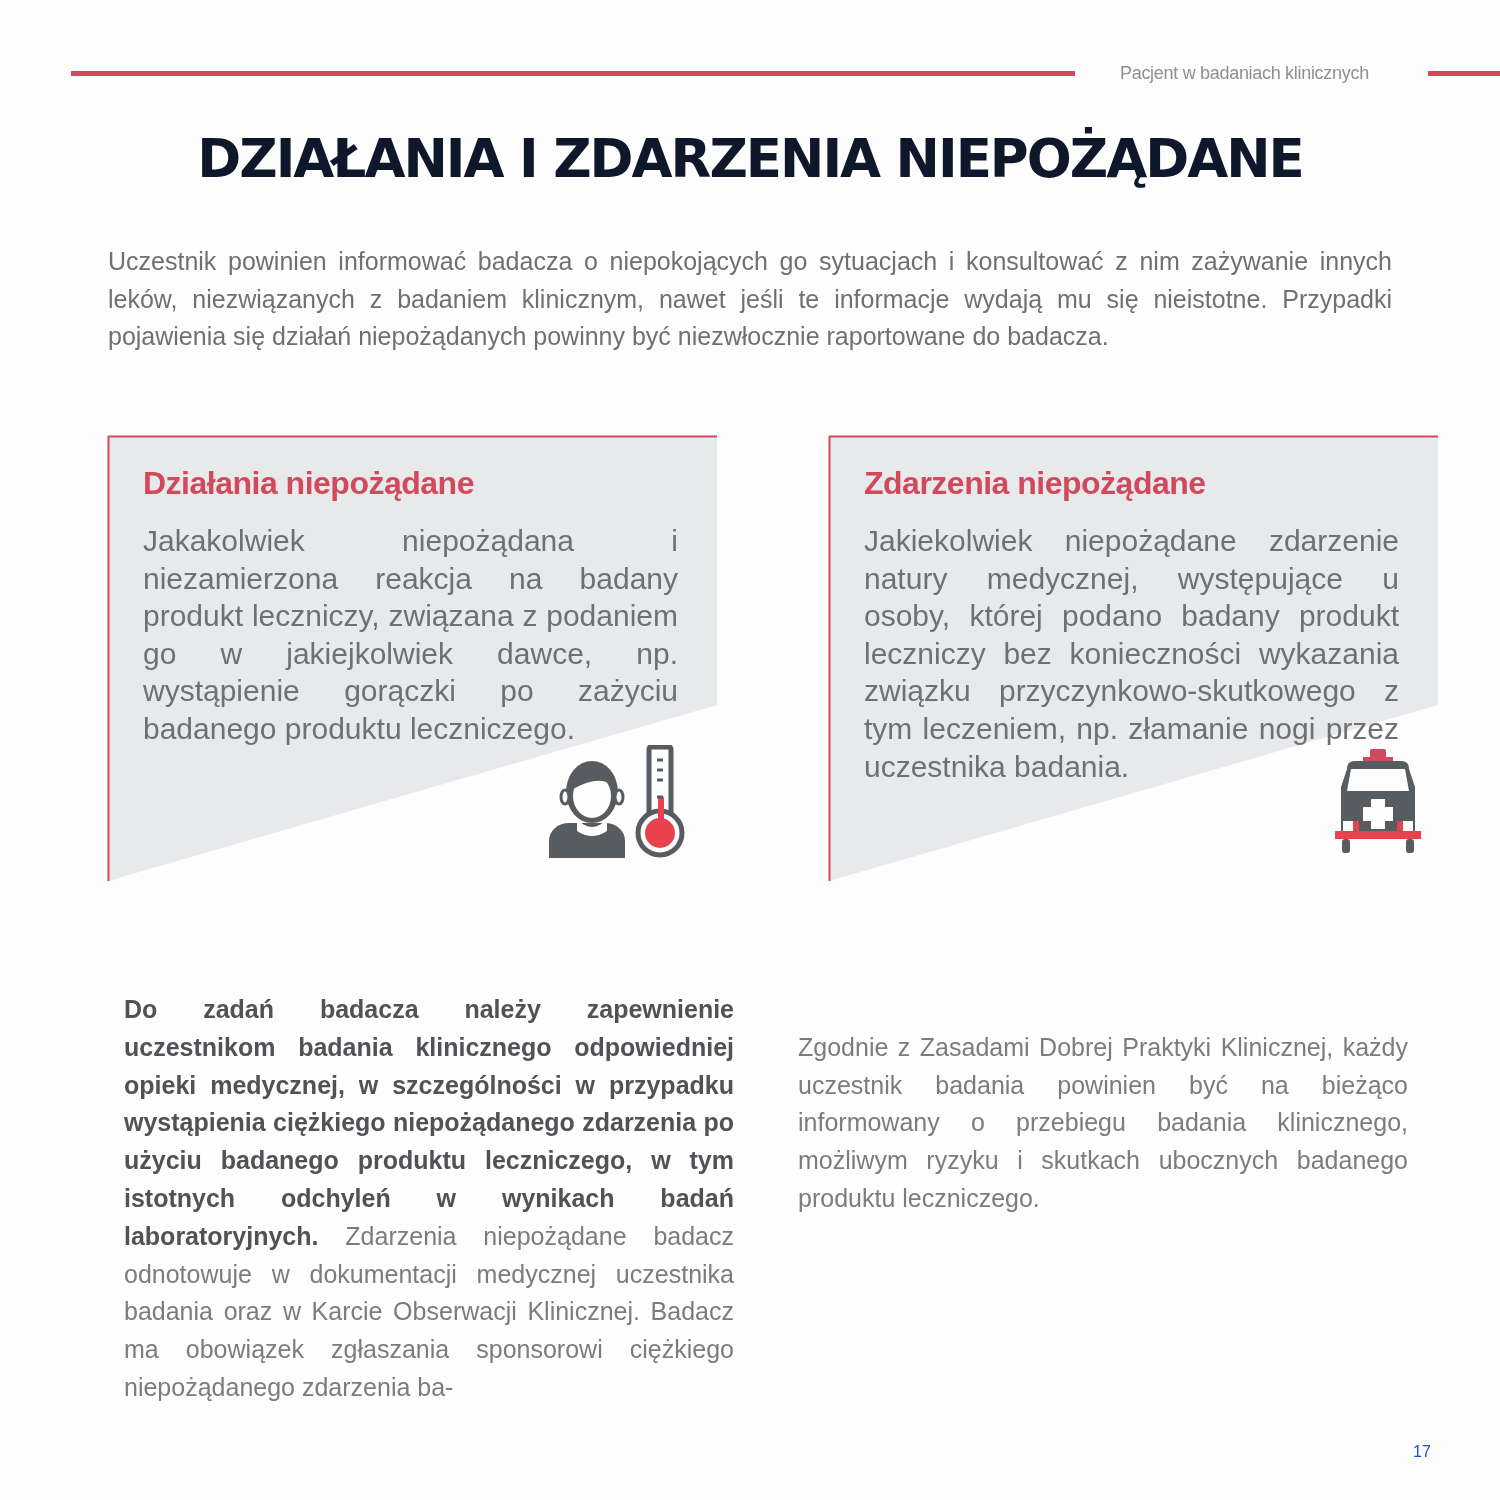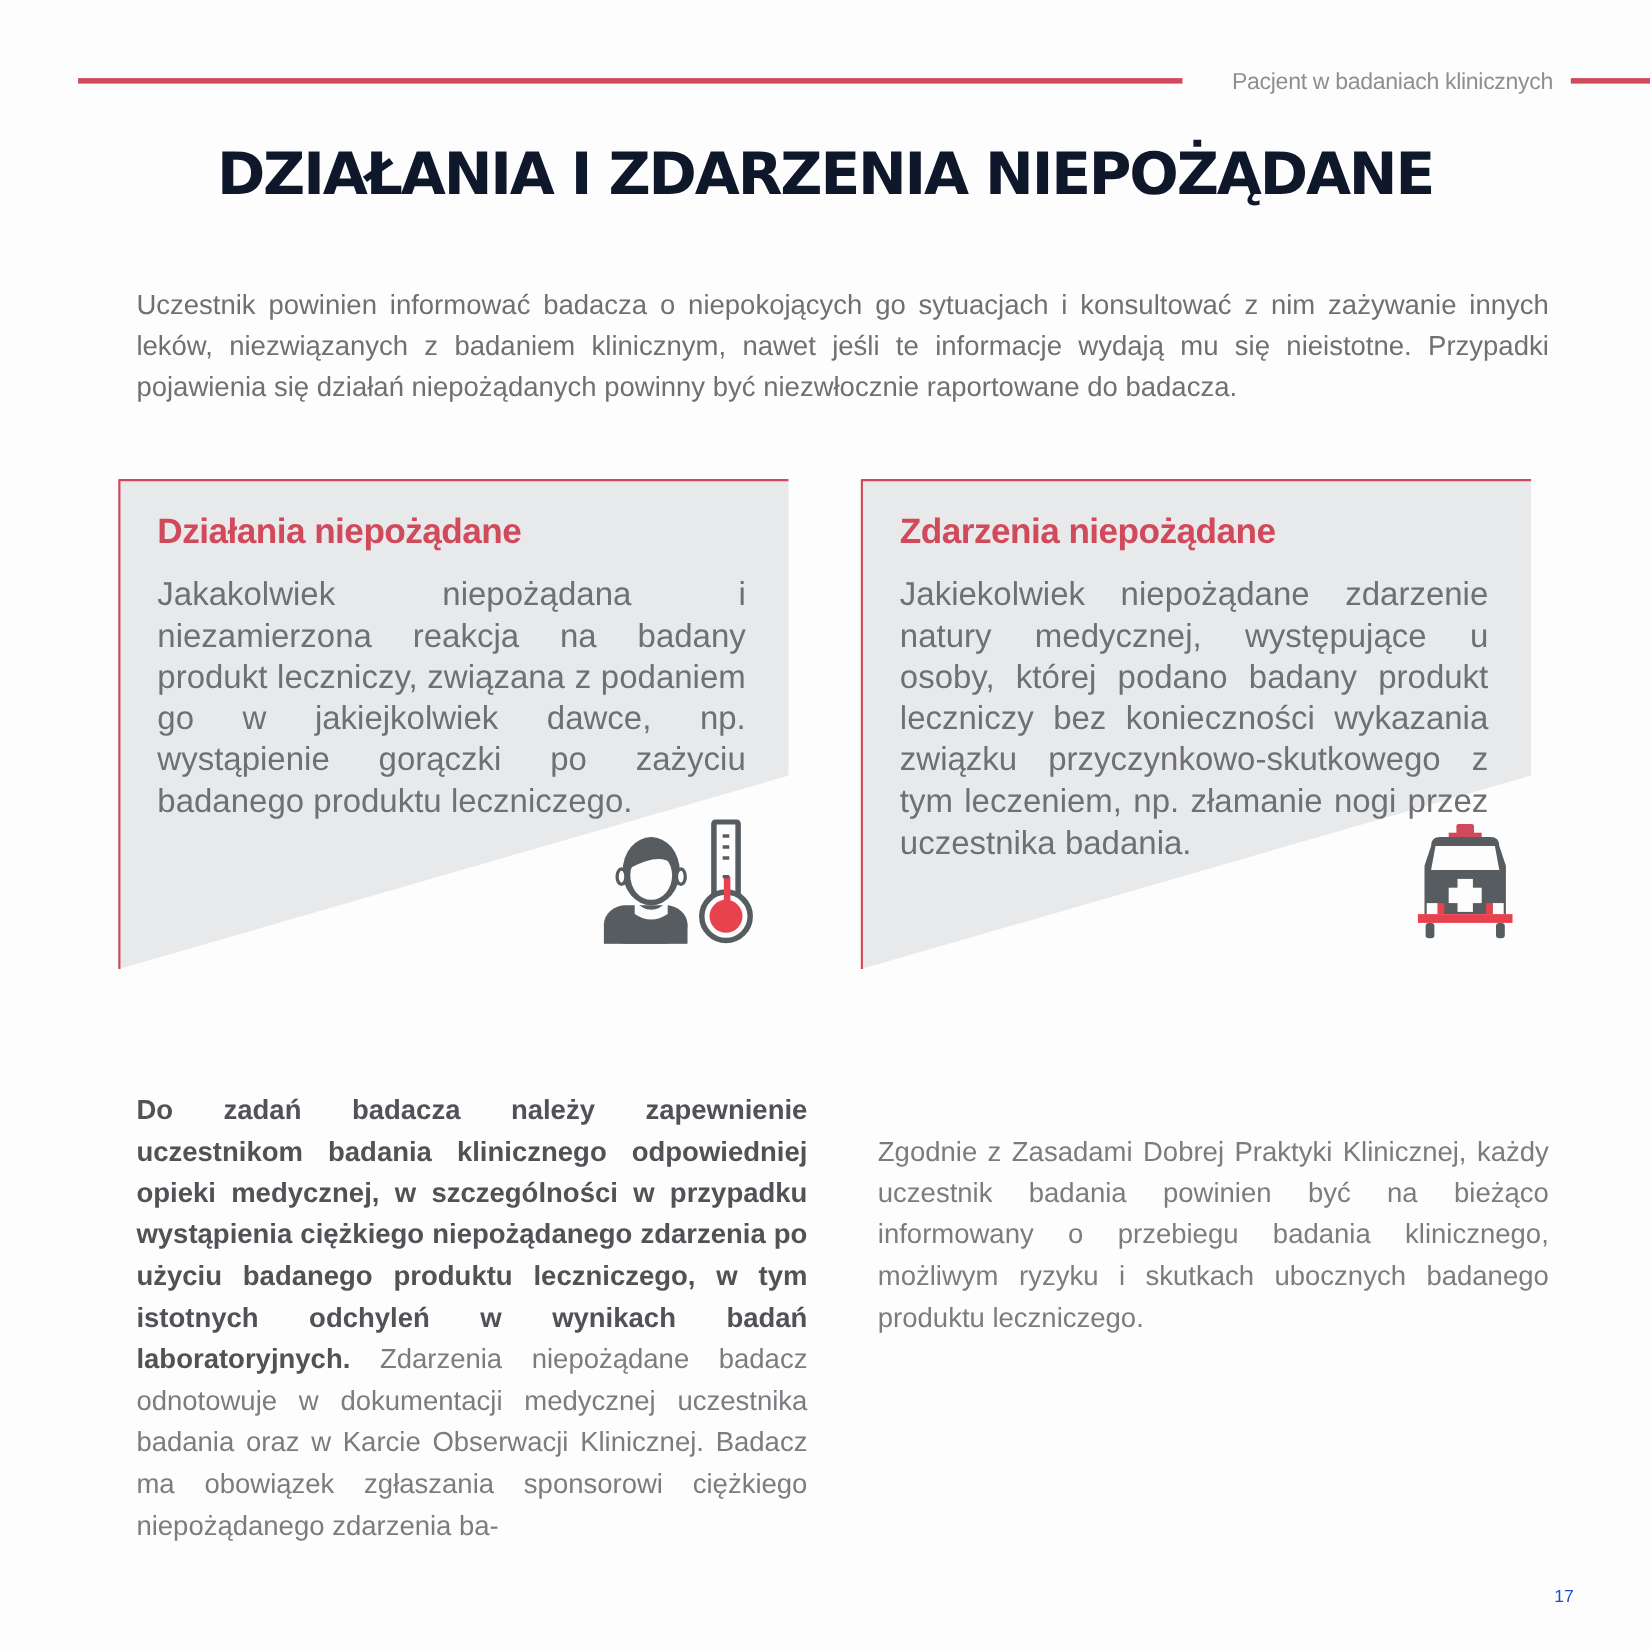--- a/index.html
+++ b/index.html
@@ -5,30 +5,30 @@
   html, body { margin: 0; padding: 0; }
   body {
     width: 1500px; height: 1500px; position: relative; overflow: hidden;
     background: #fdfdfd;
     font-family: "Liberation Sans", "DejaVu Sans", sans-serif;
     color: #6b6d70;
   }
   .rule { position: absolute; height: 5px; background: #d14a5c; }
   .running-head {
     position: absolute; left: 1120px; top: 63px;
-    font-size: 21px; color: #8d8f92; letter-spacing: -0.3px; white-space: nowrap;
+    font-size: 18px; color: #8d8f92; letter-spacing: -0.3px; white-space: nowrap;
   }
   .page-title {
     position: absolute; left: 0; width: 1500px; top: 128px; text-align: center;
     font-family: "DejaVu Sans", sans-serif; font-weight: bold; font-size: 53px;
     letter-spacing: -2px; color: #0f172a; margin: 0;
   }
   .intro {
     position: absolute; left: 108px; top: 243px; width: 1284px;
-    font-size: 25px; line-height: 37.6px; color: #6e7073; text-align: justify; margin: 16px;
+    font-size: 25px; line-height: 37.6px; color: #6e7073; text-align: justify; margin: 0;
   }
   .card { position: absolute; top: 435px; width: 610px; height: 448px; }
   .card svg.bg { position: absolute; left: 0; top: 0; }
   .card-heading {
     position: absolute; left: 36px; top: 30px; margin: 0;
     font-size: 32px; font-weight: bold; color: #d14a5c; letter-spacing: -0.5px;
   }
   .card-body {
     position: absolute; left: 36px; top: 87px; width: 535px; margin: 0;
     font-size: 30px; line-height: 37.6px; color: #6e7073; text-align: justify;
@@ -83,21 +83,21 @@
     <circle cx="113" cy="88" r="15" fill="#e8424f"></circle>
     <g stroke="#575c61" stroke-width="3">
       <line x1="110" y1="15" x2="116" y2="15"></line>
       <line x1="110" y1="25" x2="116" y2="25"></line>
       <line x1="110" y1="35" x2="116" y2="35"></line>
       <line x1="110" y1="52" x2="116" y2="52"></line>
     </g>
   </svg>
 </div>
 
-<div class="card" style="left:782px;">
+<div class="card" style="left:828px;">
   <svg class="bg" width="610" height="448" viewBox="0 0 610 448">
     <polygon points="1,2 610,2 610,270 1,446" fill="#e8e9eb"></polygon>
     <line x1="1" y1="1.5" x2="610" y2="1.5" stroke="#d14a5c" stroke-width="2"></line>
     <line x1="1.5" y1="1" x2="1.5" y2="446" stroke="#d14a5c" stroke-width="2"></line>
   </svg>
   <h2 class="card-heading">Zdarzenia niepożądane</h2>
   <p class="card-body">Jakiekolwiek niepożądane zdarzenie natury medycznej, występujące u osoby, której podano badany produkt leczniczy bez konieczności wykazania związku przyczynkowo-skutkowego z tym leczeniem, np. złamanie nogi przez uczestnika badania.</p>
   <svg class="card-icon" style="left:505px; top:312px;" width="90" height="110" viewBox="0 0 90 110">
     <rect x="37" y="2" width="16" height="10" rx="2" fill="#d14a5c"></rect>
     <rect x="30" y="10" width="30" height="4" fill="#d14a5c"></rect>

